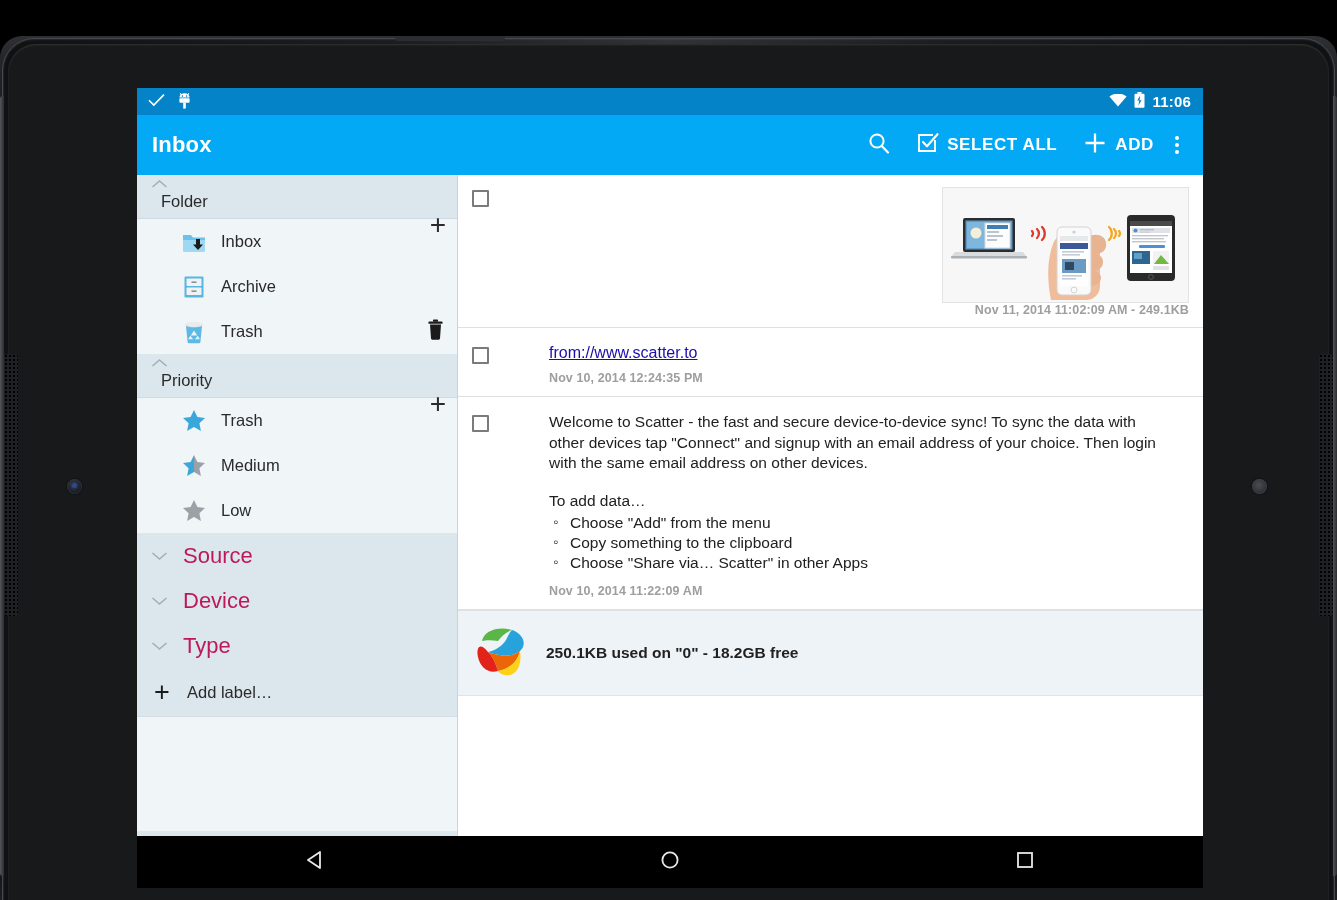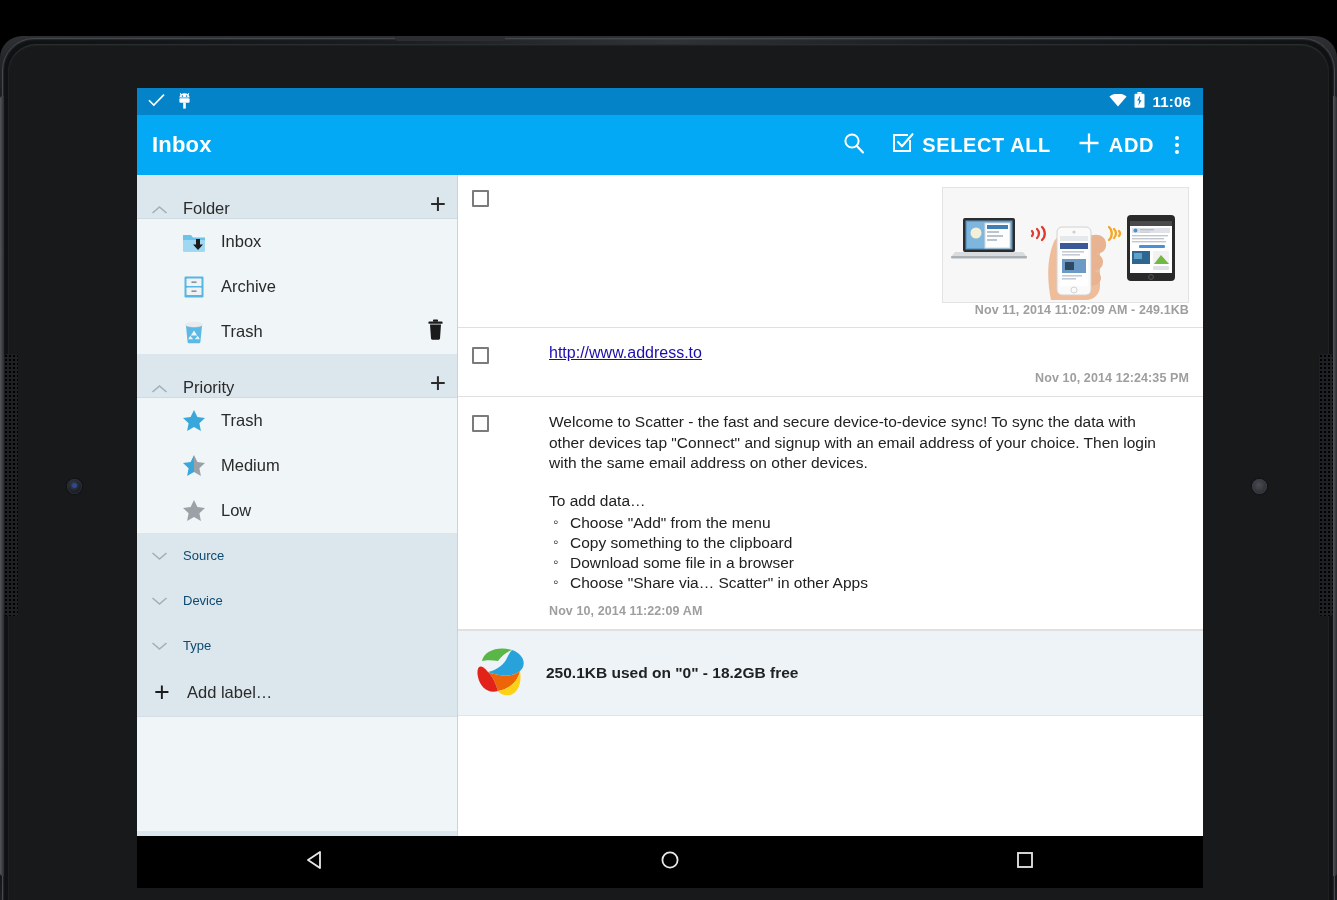--- a/index.html
+++ b/index.html
@@ -90,50 +90,51 @@
   #actionbar {
     height: 60px; background: #03a9f4; color: #fff;
     display: flex; align-items: center; padding: 0 12px 0 15px;
   }
   #apptitle { font-size: 22px; font-weight: bold; letter-spacing: .2px; }
   #actions { margin-left: auto; display: flex; align-items: center; gap: 0; }
   .act {
     display: flex; align-items: center; gap: 8px;
     padding: 0 13px; height: 48px; cursor: pointer;
   }
-  .act .lbl { font-size: 20px; font-weight: bold; letter-spacing: .6px; }
+  .act .lbl { font-size: 17px; font-weight: bold; letter-spacing: .6px; }
   .dots { display:flex; flex-direction:column; gap:3px; padding: 0 12px 0 8px; cursor:pointer;}
   .dots i { width: 4px; height: 4px; background:#fff; border-radius:50%; display:block;}
 
   
   #bodysplit { display: flex; height: 713px; }
 
   
   #sidebar { width: 321px; background: #dce6ed; position: relative; }
   .grp-hdr {
-    height: 44px; display: flex; align-items: flex-end;
+    height: 44px; display: flex; align-items: flex-start;
     background: #dce6ed; padding: 0 12px 0 14px; cursor: pointer;
     border-bottom: 1px solid #cfdae2;
+    flex-direction: column;
   }
   .grp-hdr .chev { width: 22px; color:#9fb0bc; font-size: 15px; }
   .grp-hdr .t { font-size: 16.5px; color: #2a2a2a; margin-left: 10px; }
   .grp-hdr .plus { margin-left:auto; font-size: 28px; color:#2a2a2a; line-height:1; font-weight:300;}
   .sec-body { background: #f0f5f8; }
   .row {
     height: 45px; display: flex; align-items: center; padding: 0 14px 0 44px;
     cursor: pointer;
   }
   .row .t { font-size: 16.5px; color: #2a2a2a; margin-left: 14px; }
   .row .trash-act { margin-left:auto; }
   .plain-hdr {
     height: 45px; display: flex; align-items: center;
     padding: 0 12px 0 14px; cursor: pointer; background:#dce6ed;
   }
   .plain-hdr .chev { width:22px; color:#9fb0bc; font-size:15px;}
-  .plain-hdr .t { font-size:13px; color:#0c4a6e; margin-left:10px;}
+  .plain-hdr .t { font-size:22px; color:#be185d; margin-left:10px;}
   .addlabel {
     height: 48px; display:flex; align-items:center; padding: 0 12px 0 12px;
     background:#dce6ed; cursor:pointer;
   }
   .addlabel .plus { font-size:27px; font-weight:300; color:#1b1b1b; line-height:1; width:26px; text-align:center;}
   .addlabel .t { font-size:16.5px; color:#2a2a2a; margin-left:12px;}
   #sidebar .tail { background:#f0f5f8; height:115px; border-top:1px solid #d5dee5;}
   #sidebar::after {
     content:""; position:absolute; right:0; top:0; bottom:0; width:1px; background:#c9d3da;
   }
@@ -485,34 +486,33 @@
                 </svg>
               </div>
               <div class="ts label">Nov 11, 2014 11:02:09 AM - 249.1KB</div>
             </div>
           </div>
         </div>
 
         <div class="item" style="padding:16px 14px 11px 14px;">
           <div class="cbox"></div>
           <div class="item-main">
-            <div class="link">http://www.address.to</div>
-            <div class="ts" style="margin-top:9px;text-align:right;">Nov 10, 2014 12:24:35 PM</div>
+            <div class="link">from://www.scatter.to</div>
+            <div class="ts" style="margin-top:9px;">Nov 10, 2014 12:24:35 PM</div>
           </div>
         </div>
 
         <div class="item" style="padding:15px 14px 11px 14px;">
           <div class="cbox"></div>
           <div class="item-main">
             <div class="bodytext" style="max-width:610px;">Welcome to Scatter - the fast and secure device-to-device sync! To sync the data with other devices tap "Connect" and signup with an email address of your choice. Then login with the same email address on other devices.</div>
             <div class="bodytext" style="margin-top:17px;">To add data…</div>
             <ul class="bullets">
               <li>Choose "Add" from the menu</li>
               <li>Copy something to the clipboard</li>
-              <li>Download some file in a browser</li>
               <li>Choose "Share via… Scatter" in other Apps</li>
             </ul>
             <div class="ts" style="margin-top:11px;">Nov 10, 2014 11:22:09 AM</div>
           </div>
         </div>
 
         <div class="storage">
           <span>
             <svg width="56" height="56" viewBox="0 0 56 56">
               <path d="M10 18 C12 8 26 3 40 7 C34 9 30 13 26 18 C20 17 14 17 10 18 Z" fill="#59b647"></path>

